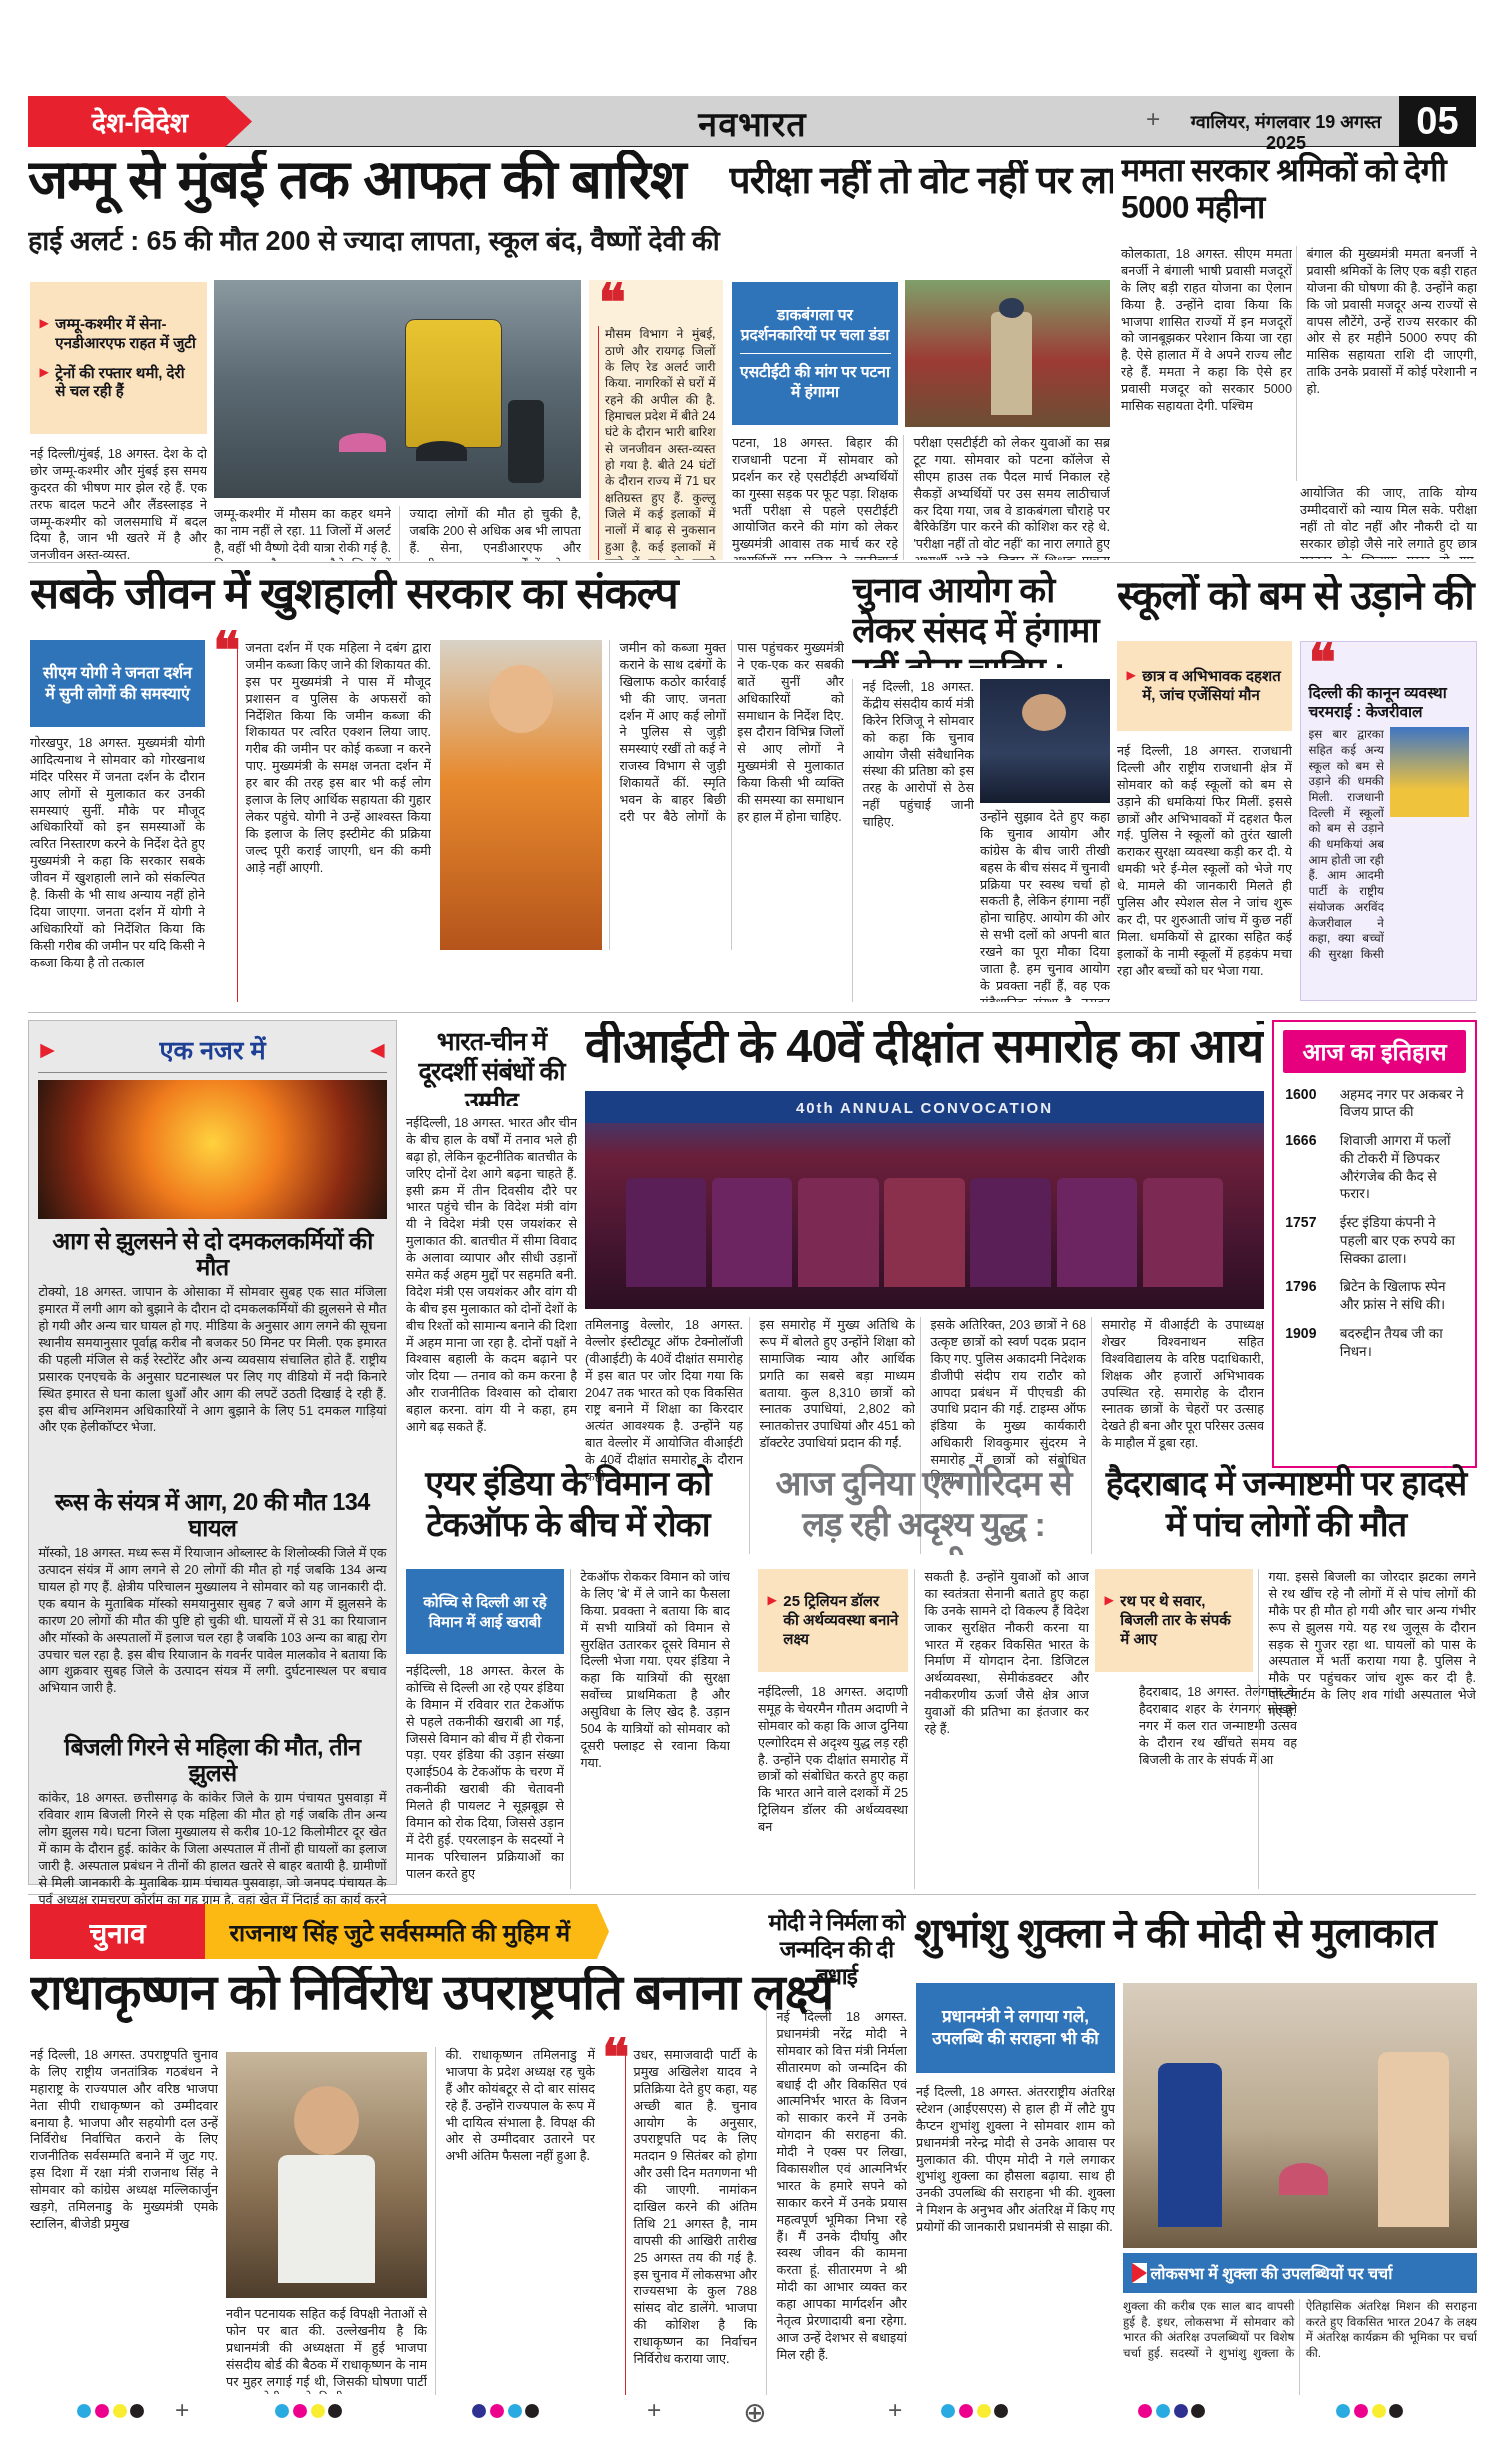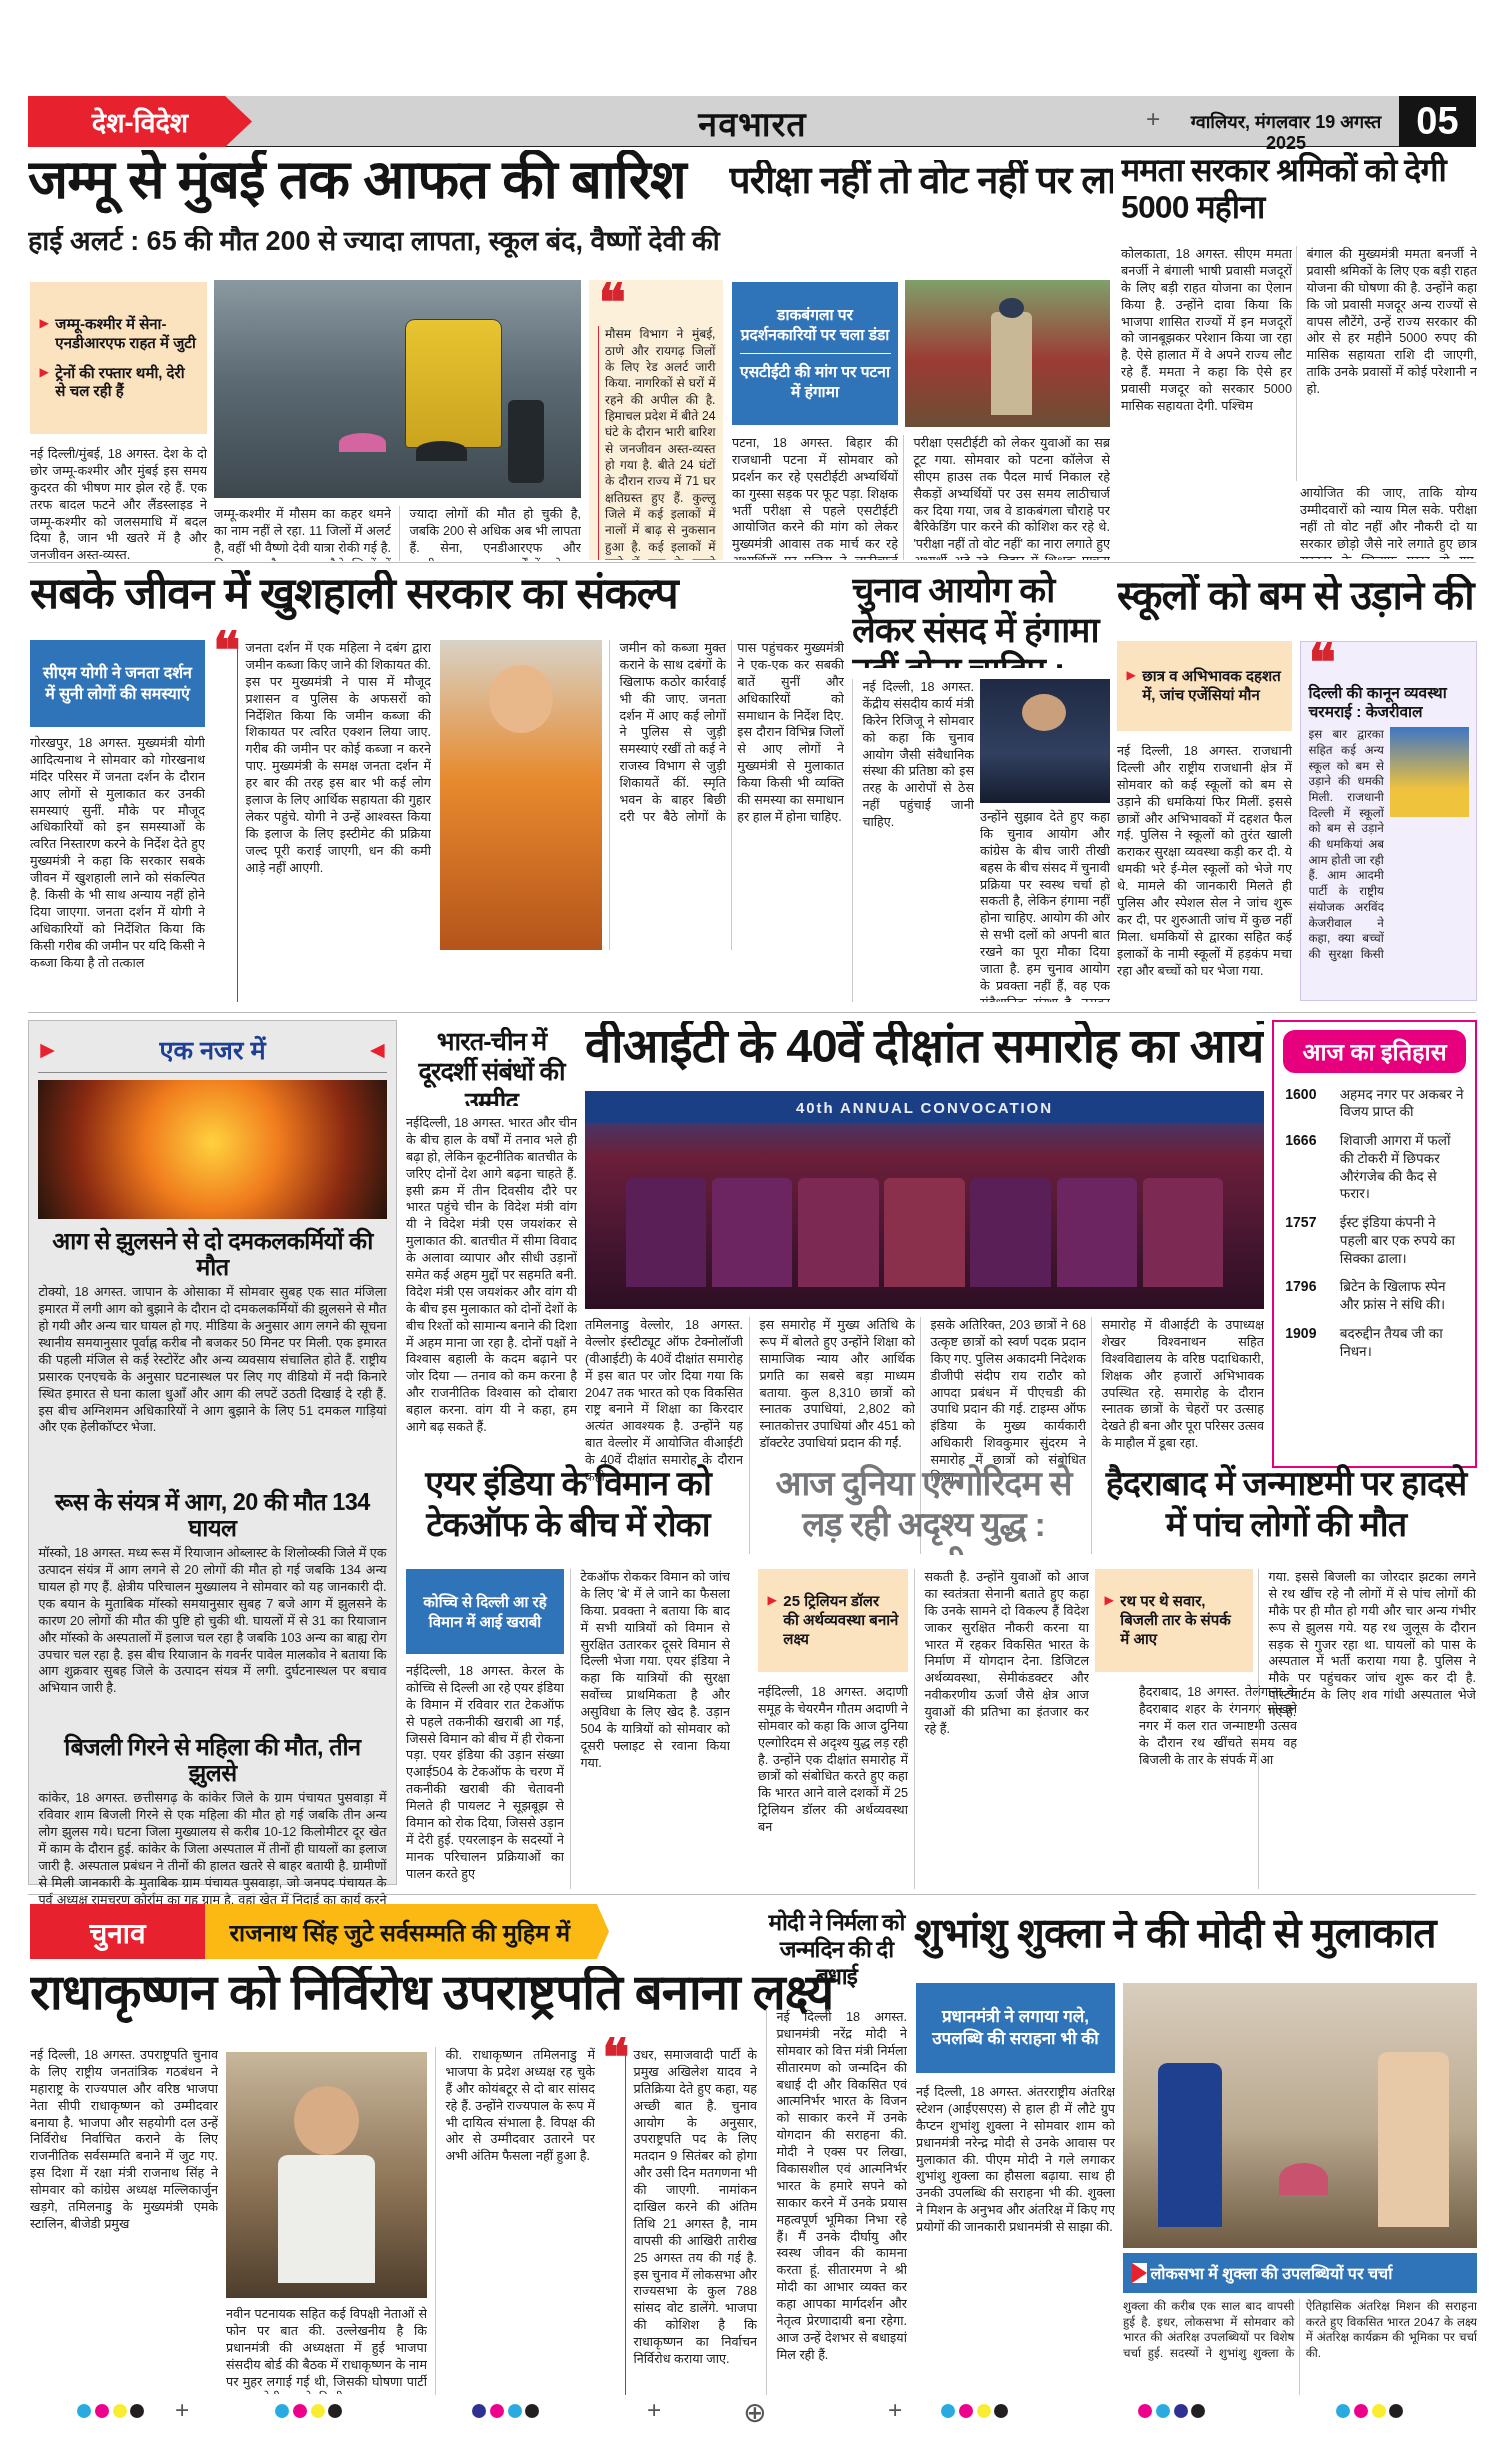--- a/index.html
+++ b/index.html
@@ -22,21 +22,21 @@
   .tri{color:#e8212e;font-size:12.2px;line-height:1.4;}
   .qmark{color:#d6252e;font-size:51px;line-height:0.55;font-weight:bold;font-family:"DejaVu Serif",serif;}
   .quote-col{overflow:hidden;}
   .quote-col .qt{font-size:12.2px;line-height:1.34;text-align:justify;color:#1d1d1d;}
   .eknazar{background:#e9e9e9;border:0.9px solid #bbb;}
   .ek-head{color:#1d3f94;font-weight:bold;text-align:center;font-size:25.4px;}
   .ek-arrow{color:#e8212e;font-size:19px;}
   .ek-story-h{font-weight:bold;text-align:center;font-size:23.5px;color:#111;letter-spacing:-0.5px;line-height:1.1;}
   .hist-box{background:#fff;border:2.4px solid #e6007e;}
   .hist-title{background:#e6007e;color:#fff;font-weight:bold;text-align:center;font-size:23.5px;
-              padding:5.6px 0;border-radius:12px;margin:7.5px 9.4px;}
+              padding:5.6px 0;border-radius:2px;margin:7.5px 9.4px;}
   .hist-row{display:flex;gap:9.4px;padding:5.6px 11.3px;}
   .hist-year{font-weight:bold;min-width:45px;color:#111;font-size:14px;}
   .hist-text{font-size:13.6px;line-height:1.3;color:#222;}
   .gray-hl{color:#77787b;}
   .kicker-red{background:#e8212e;color:#fff;font-weight:bold;display:flex;align-items:center;justify-content:center;font-size:28px;}
   .banner-yellow{background:#fcb813;color:#141414;font-weight:bold;display:flex;align-items:center;padding-left:24.5px;font-size:23.5px;}
   .blue-bar{background:#2f73b8;color:#fff;font-weight:bold;display:flex;align-items:center;gap:3px;padding:0 9.4px;font-size:16px;}
   .red-play{width:0;height:0;border-top:10.3px solid transparent;border-bottom:10.3px solid transparent;border-left:15px solid #e8212e;background:#fff;}
   .dot{width:14px;height:14px;border-radius:50%;display:inline-block;margin-right:3.8px;}
   .regcross{color:#555;font-size:24.5px;font-weight:normal;}

